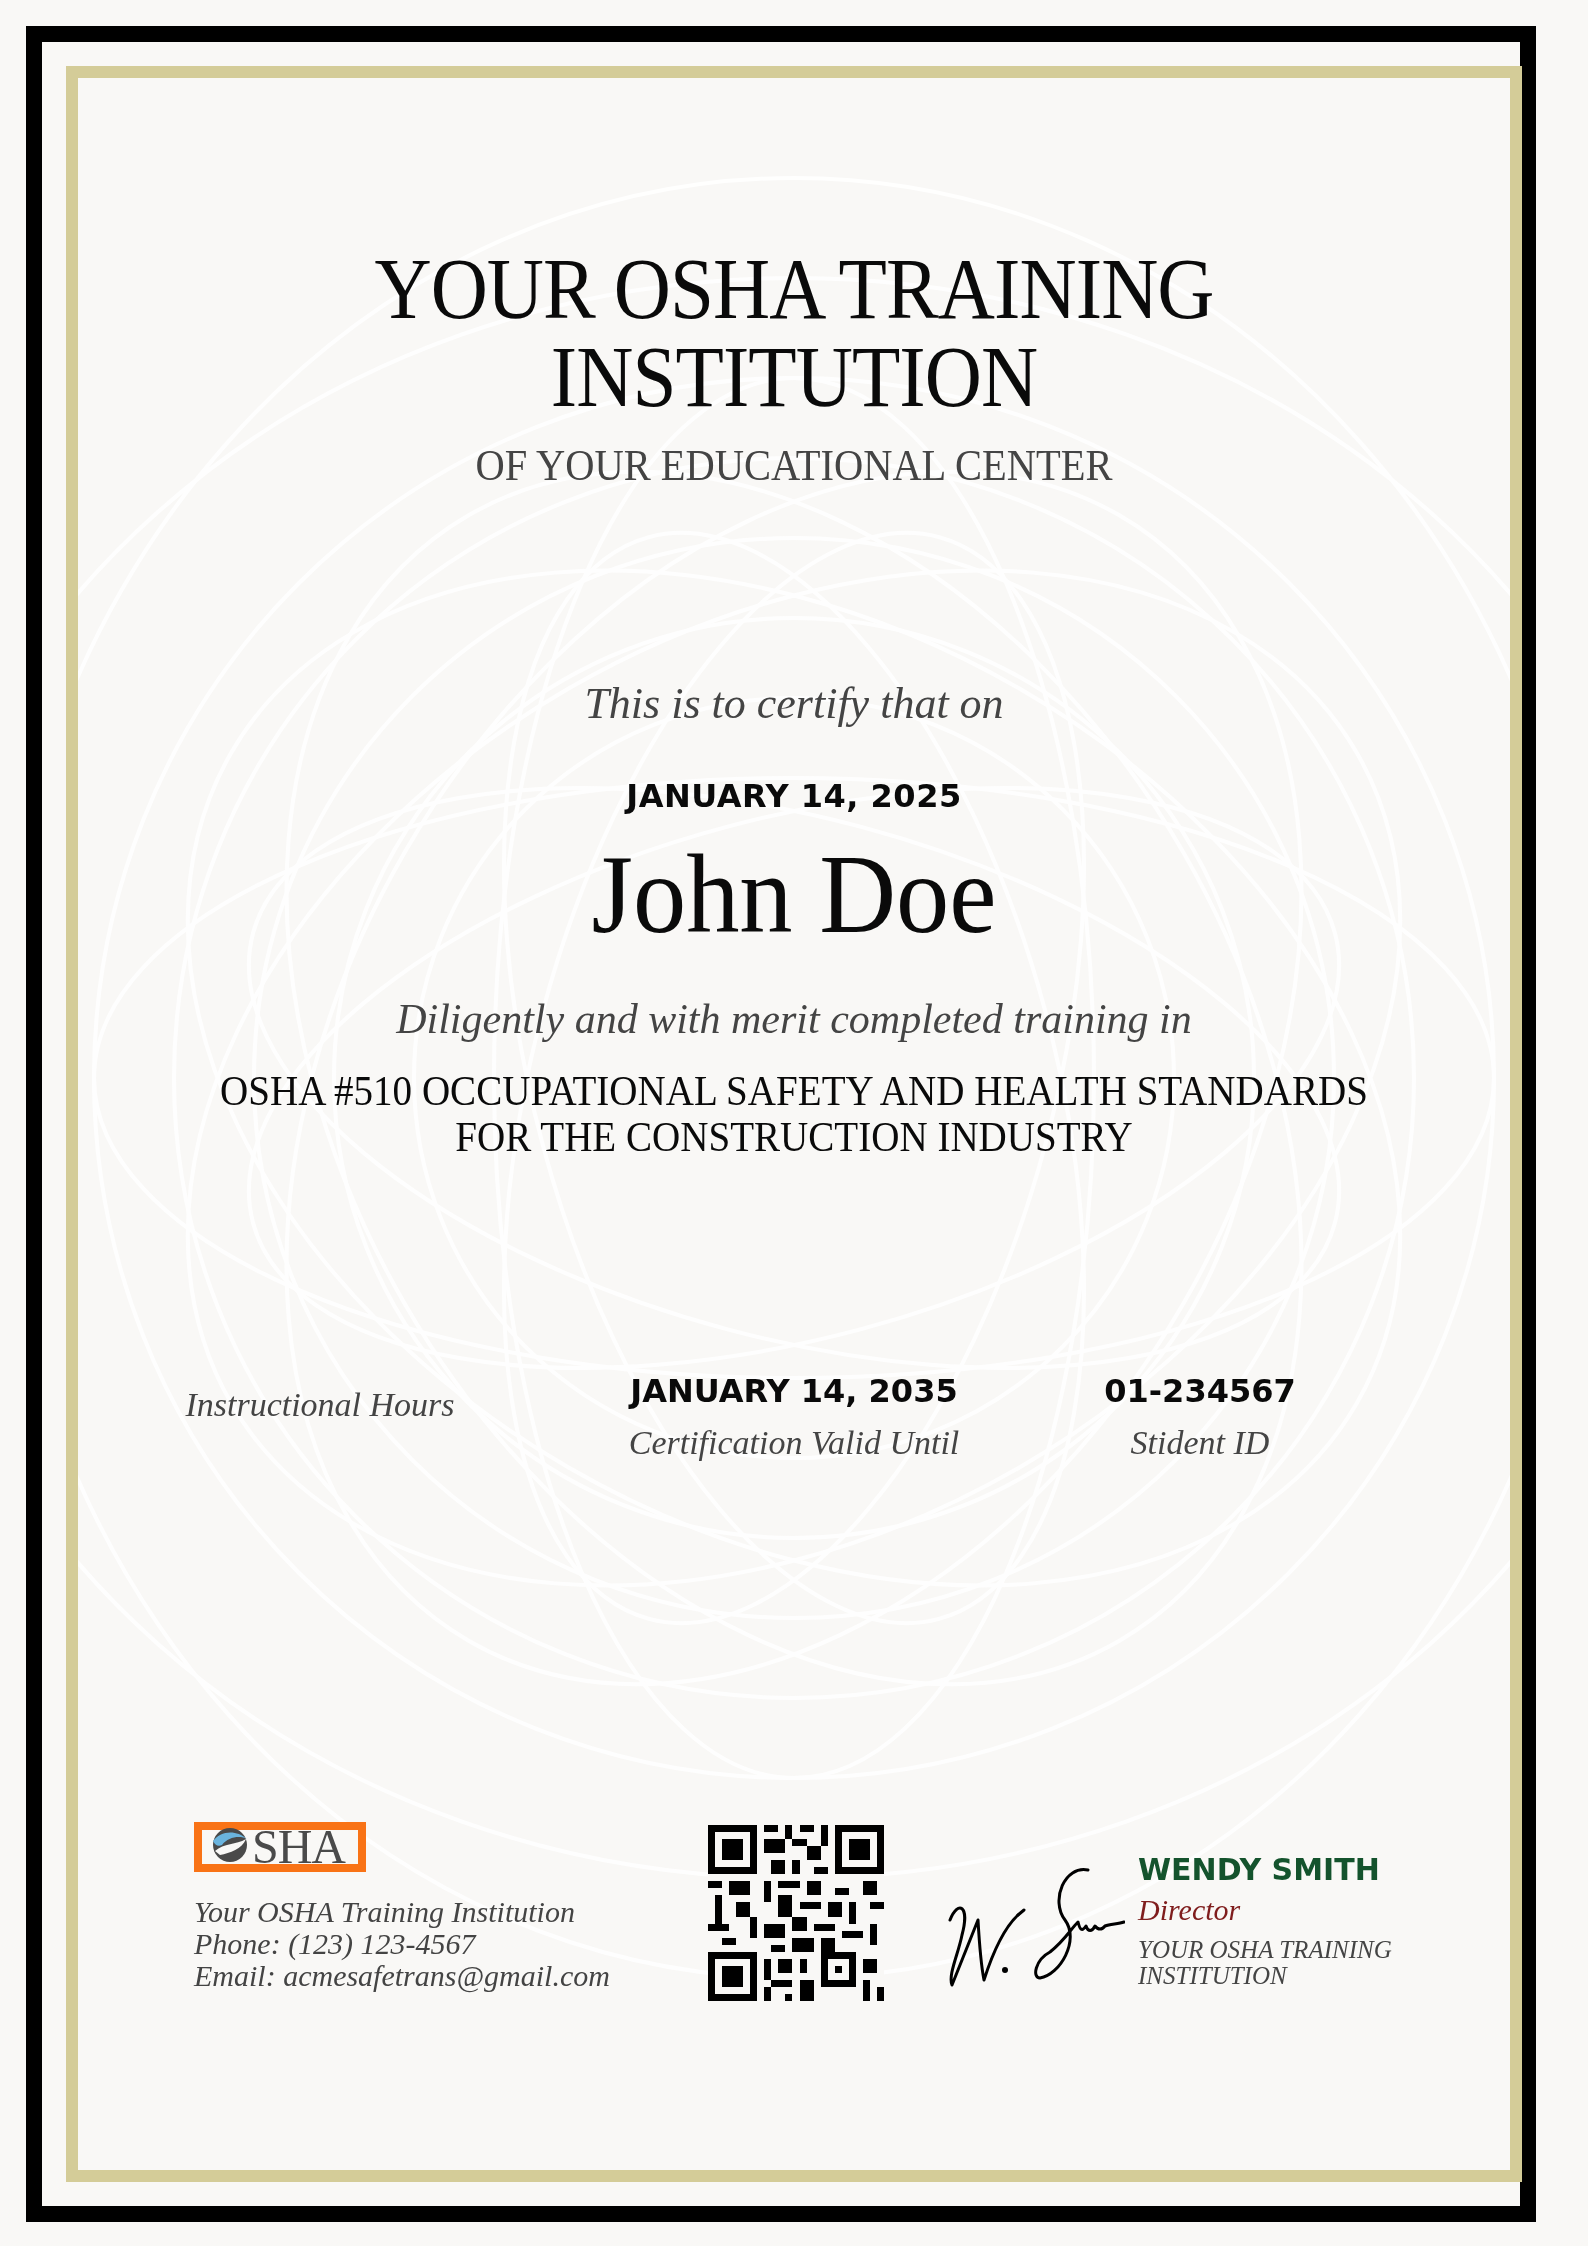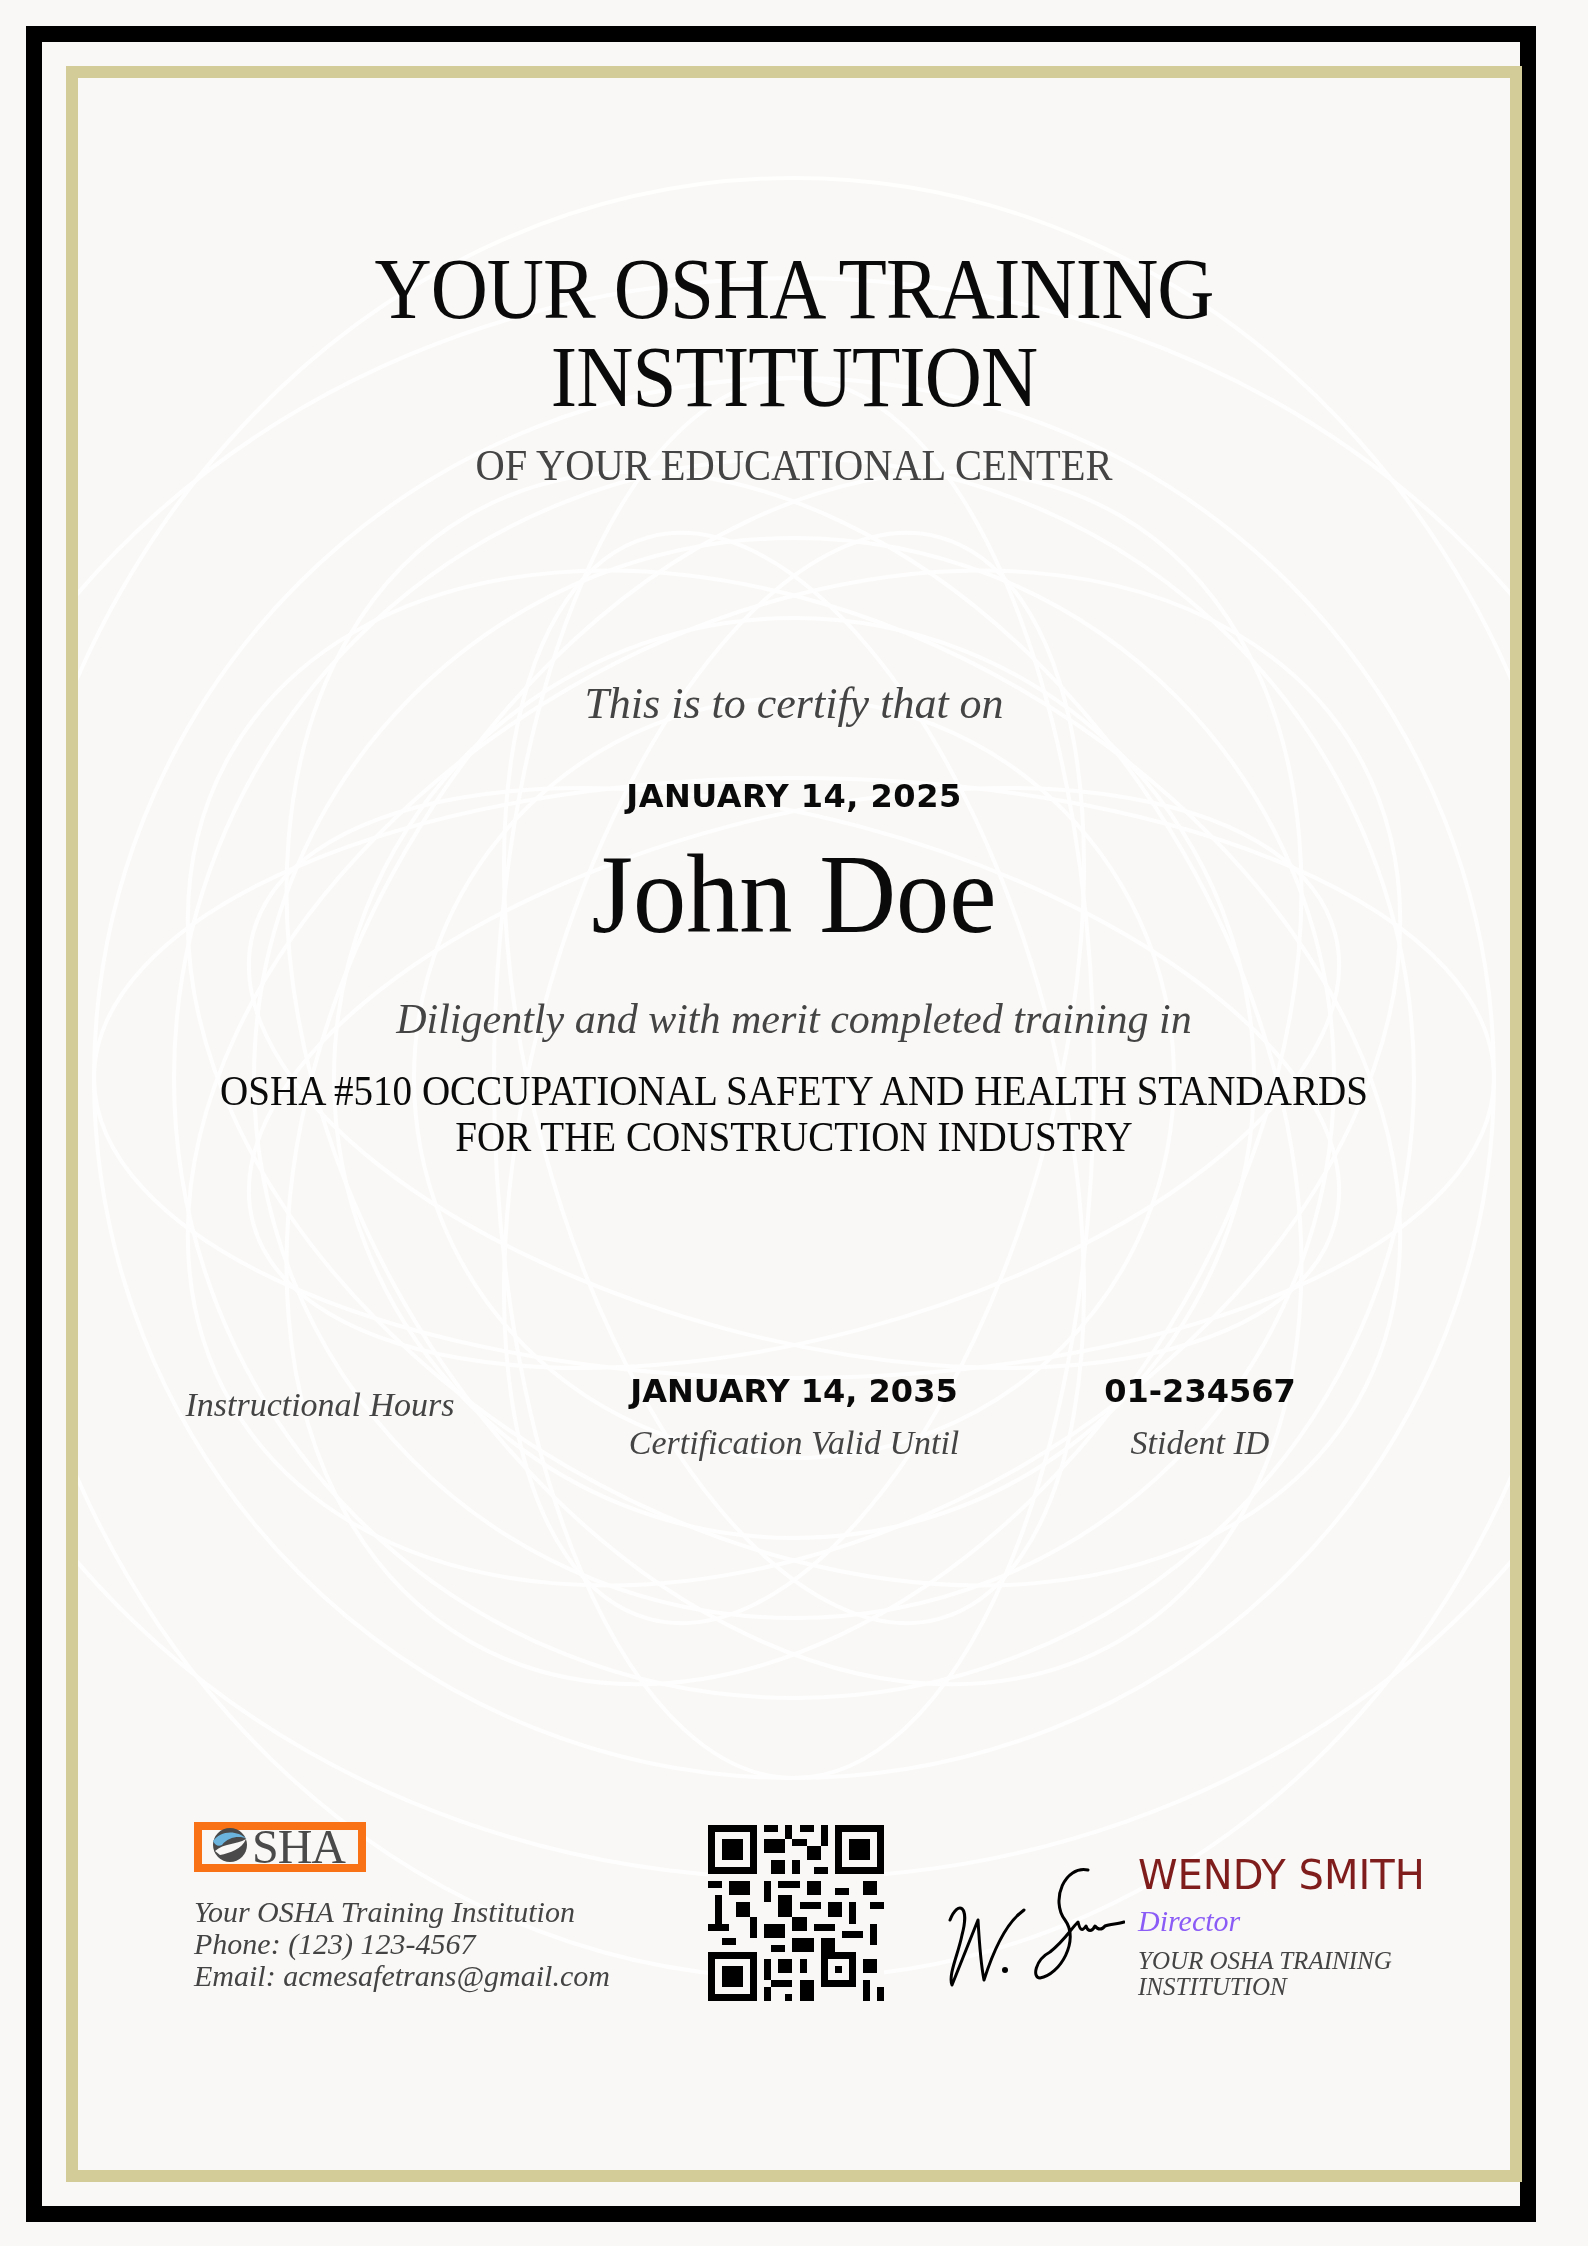--- a/index.html
+++ b/index.html
@@ -67,23 +67,23 @@
       display: flex; align-items: center; padding-left: 8px; gap: 2px; background: #f9f8f6;
     }
     .osha-logo .logo-text {
       font-size: 48px; color: #4a4a4a; line-height: 46px; letter-spacing: -1px;
     }
     .contact { margin-top: 24px; font-style: italic; font-size: 30px; line-height: 32px; color: #444; }
     .qr { position: absolute; left: 708px; top: 1825px; width: 176px; height: 176px; }
     .signature { position: absolute; left: 940px; top: 1860px; width: 185px; height: 140px; }
     .signer { position: absolute; left: 1138px; top: 1852px; }
     .signer-name {
-      font-family: "DejaVu Sans", sans-serif; font-weight: normal; font-size: 40px; color: #7f1d1d;
-    }
-    .signer-title { font-style: italic; font-size: 30px; color: #8b5cf6; margin-top: 6px; }
+      font-family: "DejaVu Sans", sans-serif; font-weight: bold; font-size: 30px; color: #14532d;
+    }
+    .signer-title { font-style: italic; font-size: 30px; color: #7f1d1d; margin-top: 6px; }
     .signer-org { font-style: italic; font-size: 25px; line-height: 26px; color: #444; margin-top: 10px; }
   </style>
 </head>
 <body>
 
 <div class="outer-border"></div>
 <div class="inner-border"></div>
 
 <div class="guilloche">
   <svg viewBox="0 0 1432 2092" preserveAspectRatio="none">

